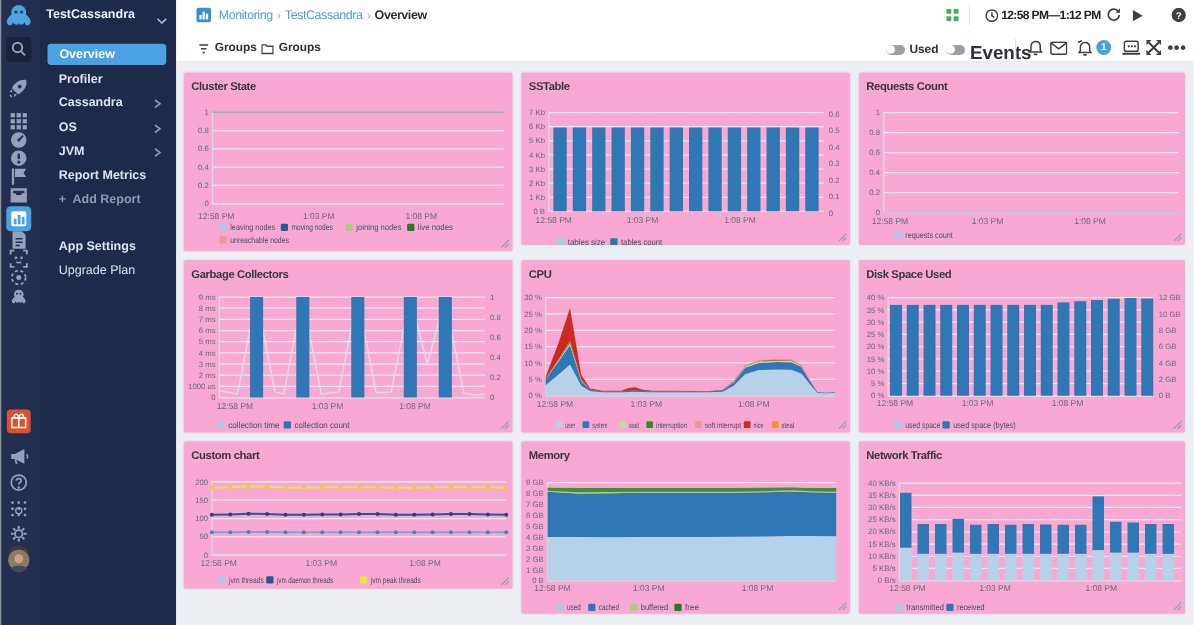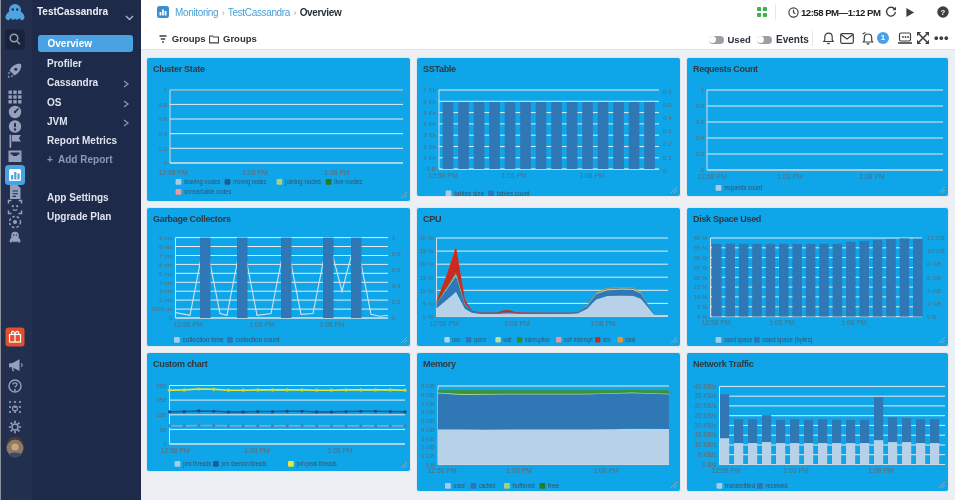--- a/index.html
+++ b/index.html
@@ -1,21 +1,21 @@
 <!DOCTYPE html>
 <html><head><meta charset="utf-8"><style>
 *{margin:0;padding:0;box-sizing:border-box}
 html,body{width:955px;height:500px;overflow:hidden;font-family:"Liberation Sans",sans-serif;background:#fff}
 #app{position:relative;width:955px;height:500px}
 .rail{position:absolute;left:0;top:0;width:32px;height:500px;background:#232f4f;border-left:1px solid #8a8f99}
 .side{position:absolute;left:32px;top:0;width:109px;height:500px;background:#1e2a49}
 .content{position:absolute;left:141px;top:50px;width:814px;height:450px;background:#eceff3}
 .topbar{position:absolute;left:141px;top:0;width:814px;height:27px;background:#fff}
 .toolbar{position:absolute;left:141px;top:27px;width:814px;height:23px;background:#fff;border-bottom:1px solid #e0e3e8}
-.card{position:absolute;background:#0ea5e9;border:1px solid #e2e7ed;border-radius:3px}
+.card{position:absolute;background:#f9a8d4;border:1px solid #e2e7ed;border-radius:3px}
 .ct{position:absolute;left:6px;top:5.5px;font-size:9px;font-weight:700;color:#33383d;z-index:2;letter-spacing:-0.3px}
 svg text{font-family:"Liberation Sans",sans-serif}
 </style></head><body>
 <div id="app">
     <div class="rail"></div>
     <svg width="32" height="500" viewBox="0 0 32 500" style="position:absolute;left:0;top:0">
       <g transform="translate(15,13)">
         <g fill="#4ea3e0">
           <circle cx="0" cy="-3" r="6"></circle>
           <path d="M-5.8,-1.5 C-9.5,1.5 -10.5,4.5 -8.5,6.5 C-7,8 -4.5,7 -5,4.8 C-3.5,6.5 -1.2,8 0,5.5 C1.2,8 3.5,6.5 5,4.8 C4.5,7 7,8 8.5,6.5 C10.5,4.5 9.5,1.5 5.8,-1.5 Z"></path>
@@ -150,21 +150,21 @@
           </svg></span></div>
       <div style="position:absolute;left:15px;top:96.5px;width:85px;font-size:10px;font-weight:600;color:#dde3ee">OS<span style="position:absolute;right:2px;top:1px"><svg width="8" height="8" viewBox="0 0 8 8" style="vertical-align:middle">
             <path d="M2,1 L6,4 L2,7" stroke="#8a96ad" stroke-width="1.3" fill="none"></path>
           </svg></span></div>
       <div style="position:absolute;left:15px;top:116px;width:85px;font-size:10px;font-weight:600;color:#dde3ee">JVM<span style="position:absolute;right:2px;top:1px"><svg width="8" height="8" viewBox="0 0 8 8" style="vertical-align:middle">
             <path d="M2,1 L6,4 L2,7" stroke="#8a96ad" stroke-width="1.3" fill="none"></path>
           </svg></span></div>
       <div style="position:absolute;left:15px;top:135px;width:85px;font-size:10px;font-weight:600;color:#dde3ee">Report Metrics</div>
       <div style="position:absolute;left:15px;top:154px;width:85px;font-size:10px;font-weight:600;color:#8d99b0">+&nbsp; Add Report</div>
       <div style="position:absolute;left:15px;top:192px;width:85px;font-size:10px;font-weight:700;color:#dde3ee">App Settings</div>
-      <div style="position:absolute;left:15px;top:211px;width:85px;font-size:10px;font-weight:700;color:#dde3ee">Upgrade Plan</div>
+      <div style="position:absolute;left:15px;top:211px;width:85px;font-size:10px;font-weight:400;color:#dde3ee">Upgrade Plan</div>
     </div>
     <div class="content"></div>
     <div class="topbar">
       <svg width="12" height="12" viewBox="0 0 12 12" style="position:absolute;left:16px;top:6px">
         <rect width="12" height="12" rx="2.5" fill="#3b8fd0"></rect>
         <rect x="2.5" y="6" width="1.8" height="3.5" fill="#fff"></rect>
         <rect x="5.1" y="3.5" width="1.8" height="6" fill="#fff"></rect>
         <rect x="7.7" y="5" width="1.8" height="4.5" fill="#fff"></rect>
       </svg>
       <div style="position:absolute;left:34px;top:7px;font-size:10px;color:#4aa0d5;letter-spacing:-0.35px">Monitoring<span style="color:#9aa6b0;margin:0 3.5px;font-size:9px">›</span>TestCassandra<span style="color:#9aa6b0;margin:0 3.5px;font-size:9px">›</span><span style="color:#2a3138;font-weight:700">Overview</span></div>
@@ -201,21 +201,21 @@
         <path d="M0.7,2.5 L0.7,9 L11.3,9 L11.3,2 L5.5,2 L4.3,0.7 L0.7,0.7 Z" stroke="#3c4043" stroke-width="1.3" fill="none"></path>
       </svg>
       <div style="position:absolute;left:82px;top:6px;font-size:9.5px;font-weight:700;color:#2a3138">Groups</div>
       <div style="position:absolute;left:567.5px;top:8.5px;width:15.5px;height:8px;background:#9aa0a6;border-radius:4.5px">
         <div style="position:absolute;left:0.5px;top:0.5px;width:7px;height:7px;background:#fff;border-radius:50%"></div>
       </div>
       <div style="position:absolute;left:586.5px;top:7px;font-size:9.5px;font-weight:700;color:#2a3138">Used</div>
       <div style="position:absolute;left:615.5px;top:8.5px;width:15.5px;height:8px;background:#9aa0a6;border-radius:4.5px">
         <div style="position:absolute;left:0.5px;top:0.5px;width:7px;height:7px;background:#fff;border-radius:50%"></div>
       </div>
-      <div style="position:absolute;left:635px;top:7px;font-size:10px;font-weight:700;color:#2a3138">Events</div>
+      <div style="position:absolute;left:635px;top:7px;font-size:15px;font-weight:700;color:#2a3138">Events</div>
       <div style="position:absolute;left:671px;top:4px;width:1px;height:15px;background:#e4e7ea"></div>
       <svg width="13" height="13" viewBox="0 0 13 13" style="position:absolute;left:681px;top:5px">
         <path d="M6.5,1.2 C4,1.2 2.8,3 2.8,5 L2.8,8 L1.8,9.5 L11.2,9.5 L10.2,8 L10.2,5 C10.2,3 9,1.2 6.5,1.2 Z" stroke="#3c4043" stroke-width="1.2" fill="none"></path>
         <path d="M5.3,11 A1.4,1.4 0 0,0 7.7,11" stroke="#3c4043" stroke-width="1.2" fill="none"></path>
       </svg>
       <svg width="14" height="11" viewBox="0 0 14 11" style="position:absolute;left:699px;top:6px">
         <rect x="0.7" y="0.7" width="12.6" height="9.6" rx="1.2" stroke="#3c4043" stroke-width="1.2" fill="none"></rect>
         <path d="M1,1.5 L7,6 L13,1.5" stroke="#3c4043" stroke-width="1.2" fill="none"></path>
       </svg>
       <svg width="14" height="14" viewBox="0 0 14 14" style="position:absolute;left:720px;top:5px">

